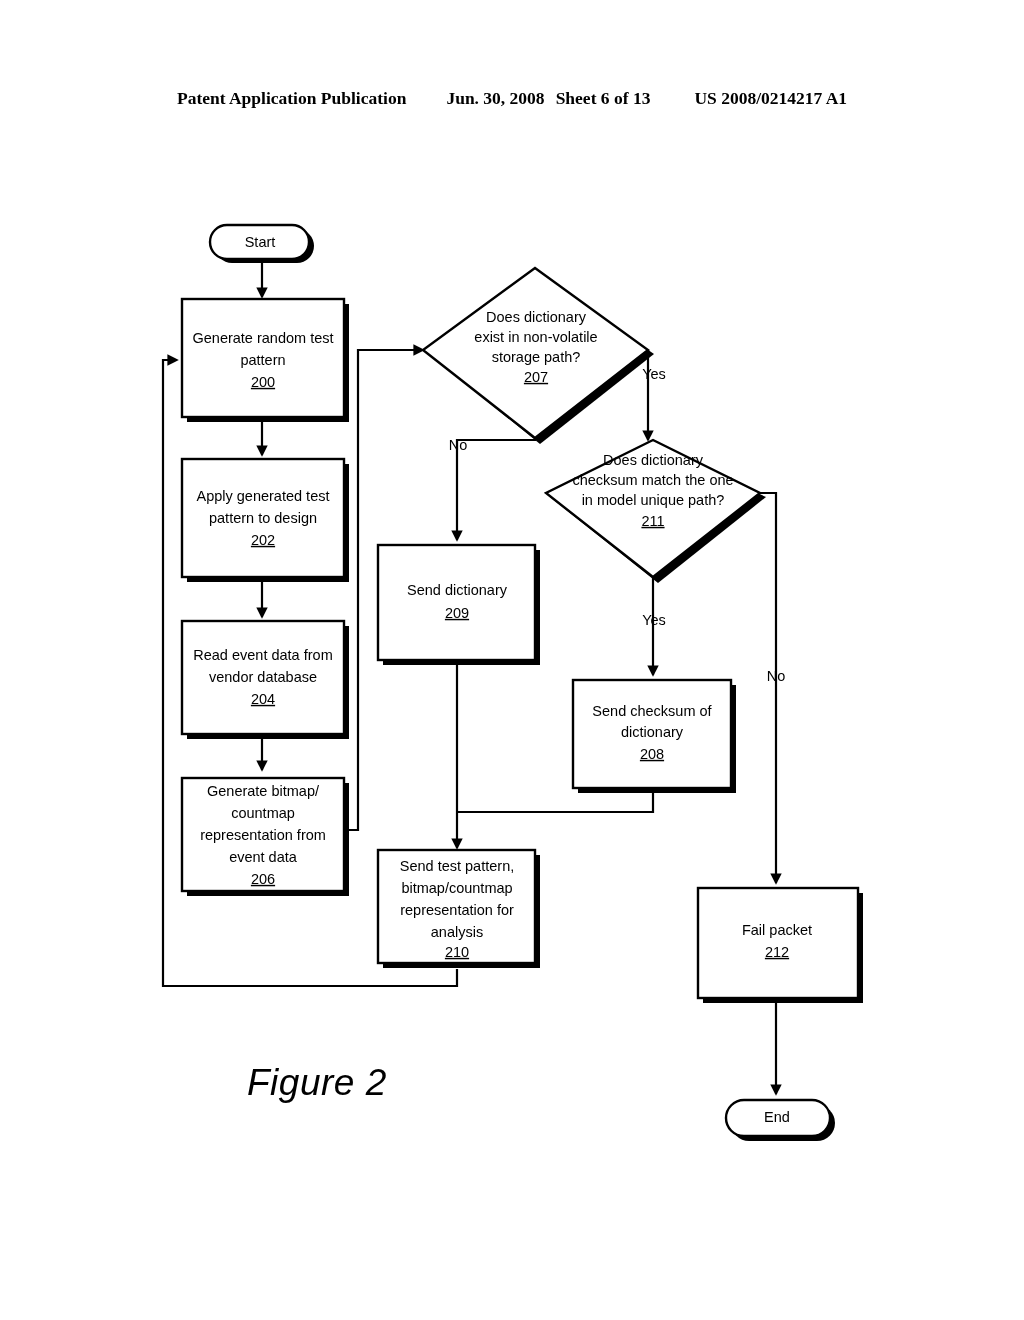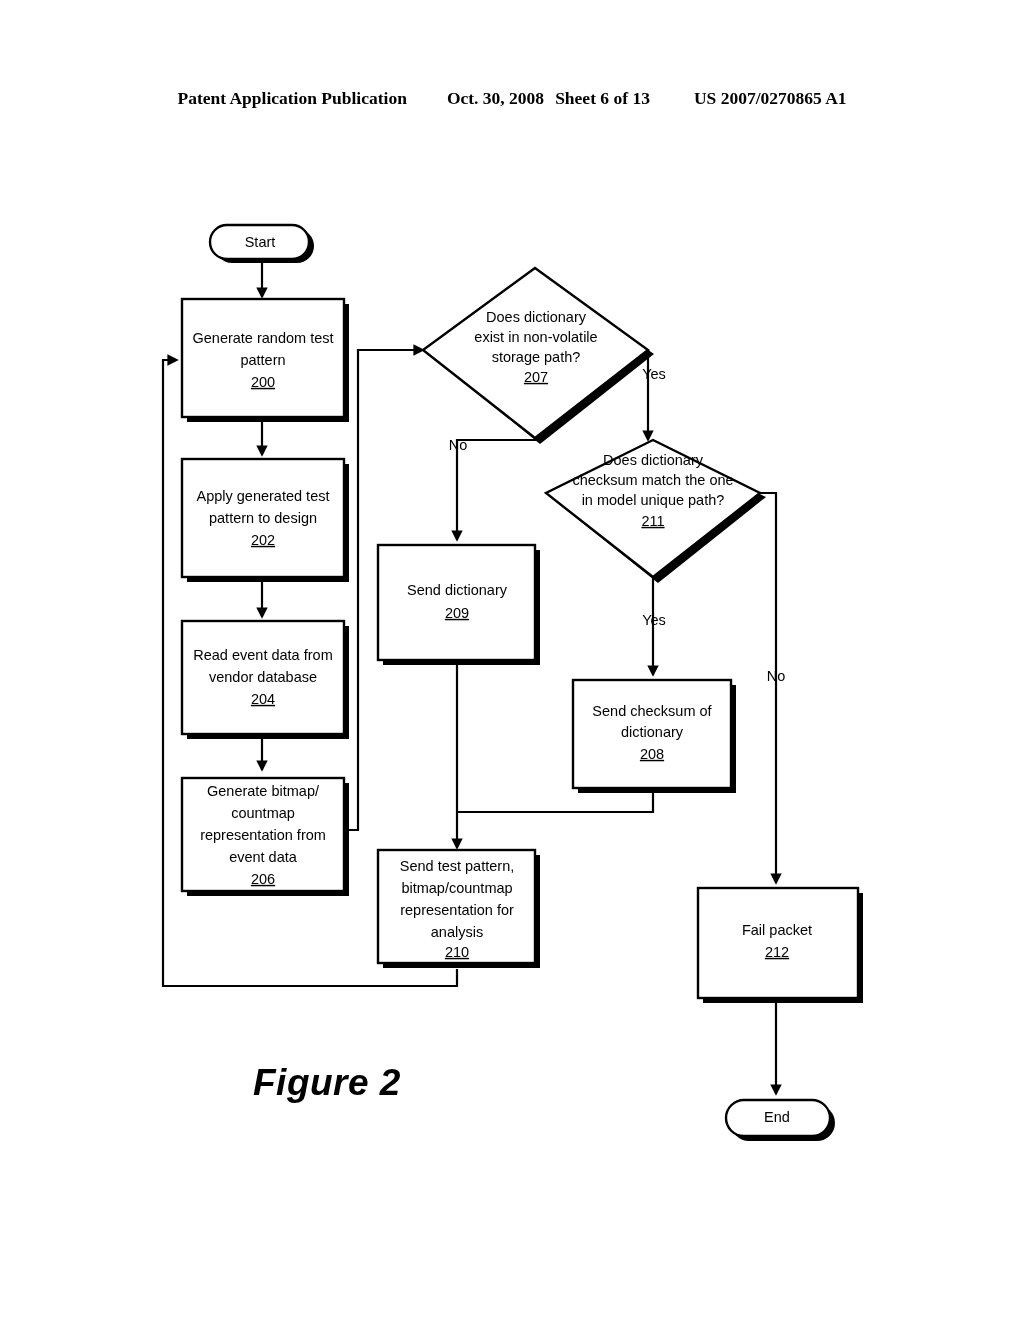--- a/index.html
+++ b/index.html
@@ -71,42 +71,42 @@
     fill: #000000;
     stroke: none;
   }
   .conn {
     fill: none;
     stroke: #000000;
     stroke-width: 2.2;
   }
   .figcap {
     position: absolute;
-    left: 253px;
+    left: 247px;
     top: 1062px;
     font-family: "Liberation Sans", sans-serif;
     font-style: italic;
-    font-weight: bold;
+    font-weight: normal;
     font-size: 37px;
     letter-spacing: 0.5px;
   }
 </style>
 </head>
 <body>
 
 <div id="page">
 
   <div class="hdr">
     <span class="seg">Patent Application Publication</span>
     <span class="gap1"></span>
-    <span class="seg">Oct. 30, 2008</span>
+    <span class="seg">Jun. 30, 2008</span>
     <span class="gap2"></span>
     <span class="seg">Sheet 6 of 13</span>
     <span class="gap3"></span>
-    <span class="seg">US 2007/0270865 A1</span>
+    <span class="seg">US 2008/0214217 A1</span>
   </div>
 
   <svg id="flow" viewBox="0 0 1024 1320">
 
     <defs>
       <marker id="arrow" viewBox="0 0 10 10" refX="8.4" refY="5" markerWidth="5.2" markerHeight="5.2" orient="auto-start-reverse">
         <path d="M 0 0 L 10 5 L 0 10 z" fill="#000"></path>
       </marker>
     </defs>
 

